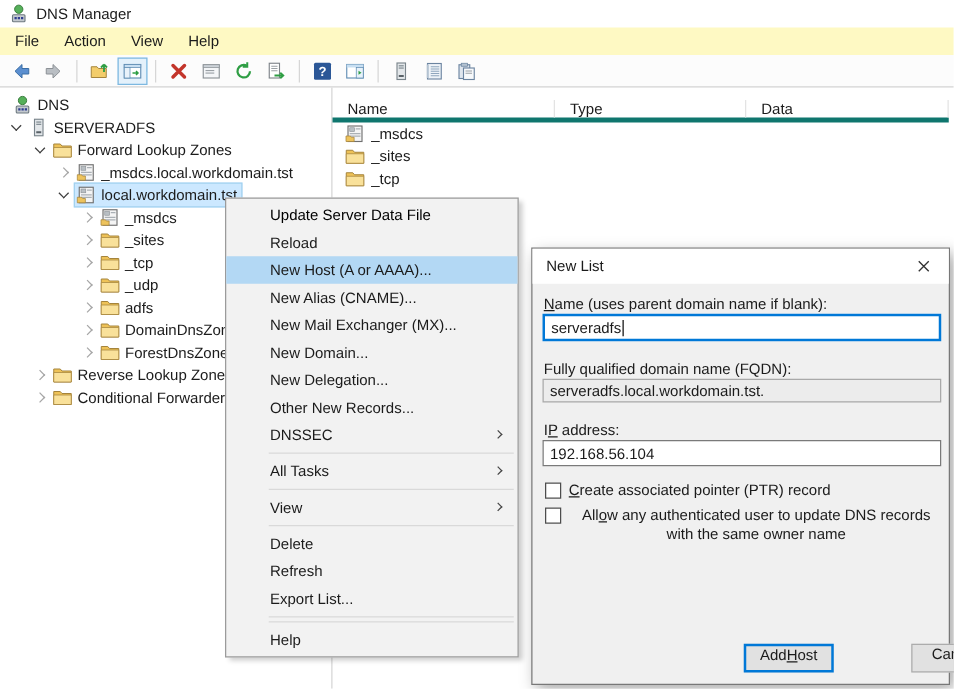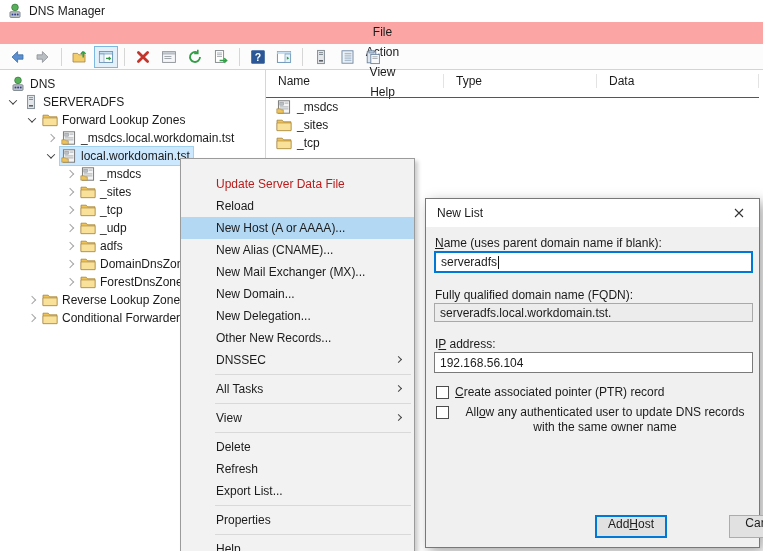--- a/index.html
+++ b/index.html
@@ -4,21 +4,21 @@
 <style>
   * { margin:0; padding:0; box-sizing:border-box; }
   html,body { width:763px; height:551px; }
   body { font-family:"Liberation Sans", sans-serif; font-size:12px; color:#1b1b1b;
          background:#fff; position:relative; overflow:hidden; }
   u { text-decoration:underline; }
   .icon16 { width:16px; height:16px; flex:0 0 16px; }
 
   
   .titlebar { height:22px; display:flex; align-items:center; gap:6px; padding-left:7px; background:#fff; }
-  .menubar  { height:22px; display:flex; align-items:center; padding-left:2px; background:#fca5a5;flex-direction:column; }
+  .menubar  { height:22px; display:flex; align-items:center; padding-left:2px; background:#fef9c3; }
   .menu-item{ padding:3px 10px; }
   .toolbar  { height:26px; display:flex; align-items:center; padding-left:5px; gap:2px;
               background:#fcfcfc; border-bottom:1px solid #d4d4d4; }
   .tb { width:24px; height:22px; display:flex; align-items:center; justify-content:center;
         border:1px solid transparent; }
   .tb.active { background:#e4f1fb; border-color:#7db8e0; }
   .tb-sep { width:1px; height:18px; background:#d6d6d6; margin:0 4px; }
 
   
   .content { display:flex; height:481px; }
@@ -26,31 +26,31 @@
   .tree-row { height:18px; display:flex; align-items:center; white-space:nowrap; }
   .lvl0{padding-left:8px}.lvl1{padding-left:4px}.lvl2{padding-left:23px}.lvl3{padding-left:42px}.lvl4{padding-left:61px}
   .chev { width:17px; flex:0 0 17px; display:flex; align-items:center; justify-content:center; }
   .chev i { display:block; width:6px; height:6px; border-right:1.4px solid #a6a6a6;
             border-bottom:1.4px solid #a6a6a6; transform:rotate(-45deg); }
   .chev.exp i { border-color:#3c3c3c; transform:rotate(45deg) translate(-1px,-1px); }
   .tree-label-wrap { display:flex; align-items:center; gap:4px; padding:1px 3px 1px 1px; border:1px solid transparent; }
   .tree-row.selected .tree-label-wrap { background:var(--tree-selection,#cce8ff); border-color:#a3d2ef;align-items:center; }
 
   .list-panel { flex:1; padding-top:4px; }
-  .list-header { display:flex; height:24px; align-items:flex-start; border-bottom:1px solid #0f766e; margin-right:4px; }
+  .list-header { display:flex; height:24px; align-items:flex-end; border-bottom:4px solid #0f766e; margin-right:4px; }
   .col { padding-left:12px; border-right:1px solid #e3e3e3; display:flex; align-items:center; }
   .col.c1{width:178px}.col.c2{width:153px}.col.c3{flex:1}
   .list-row { height:18px; display:flex; align-items:center; gap:5px; padding-left:10px; }
 
   
   .context-menu { position:absolute; left:180px; top:158px; width:235px; background:#f2f2f2;
                   border:1px solid #9b9b9b; box-shadow:3px 3px 4px rgba(0,0,0,.2);
                   padding:2px 0; z-index:10; }
   .cm-item { height:22px; display:flex; align-items:center; padding-left:35px; position:relative; }
-  .cm-item.disabled { color:#b91c1c;margin-top:12px; }
+  .cm-item.disabled { color:#000000; }
   .cm-item.hl { background:var(--menu-highlight,#b3d8f4); }
   .cm-sep { border-top:1px solid #d9d9d9; margin:3px 3px 3px 34px; }
   .cm-sub { position:absolute; right:13px; top:8px; width:5px; height:5px;
             border-right:1.3px solid #444; border-bottom:1.3px solid #444; transform:rotate(-45deg); }
 
   
   .dialog { position:absolute; left:425px; top:198px; width:335px; height:350px; background:#f0f0f0;
             border:1px solid #787878; box-shadow:4px 4px 12px rgba(0,0,0,.35); z-index:20; }
   .dlg-titlebar { height:28px; background:#fff; display:flex; align-items:center; padding-left:11px; }
   .dlg-close { position:absolute; top:0; right:0; width:40px; height:28px;
@@ -462,21 +462,20 @@
   <div class="cm-sep"></div>
   <div class="cm-item">
       <span>View</span>
       <span class="cm-sub"></span>
     </div>
   <div class="cm-sep"></div>
   <div class="cm-item">Delete</div>
   <div class="cm-item">Refresh</div>
   <div class="cm-item">Export List...</div>
   <div class="cm-sep"></div>
-  <div class="cm-item">Properties</div>
   <div class="cm-sep"></div>
   <div class="cm-item">Help</div>
 </div>
 
 <div class="dialog">
   <div class="dlg-titlebar">
     <span>New List</span>
     <span class="dlg-close">
       <svg width="10" height="10">
           <use href="#sym-close"></use>

